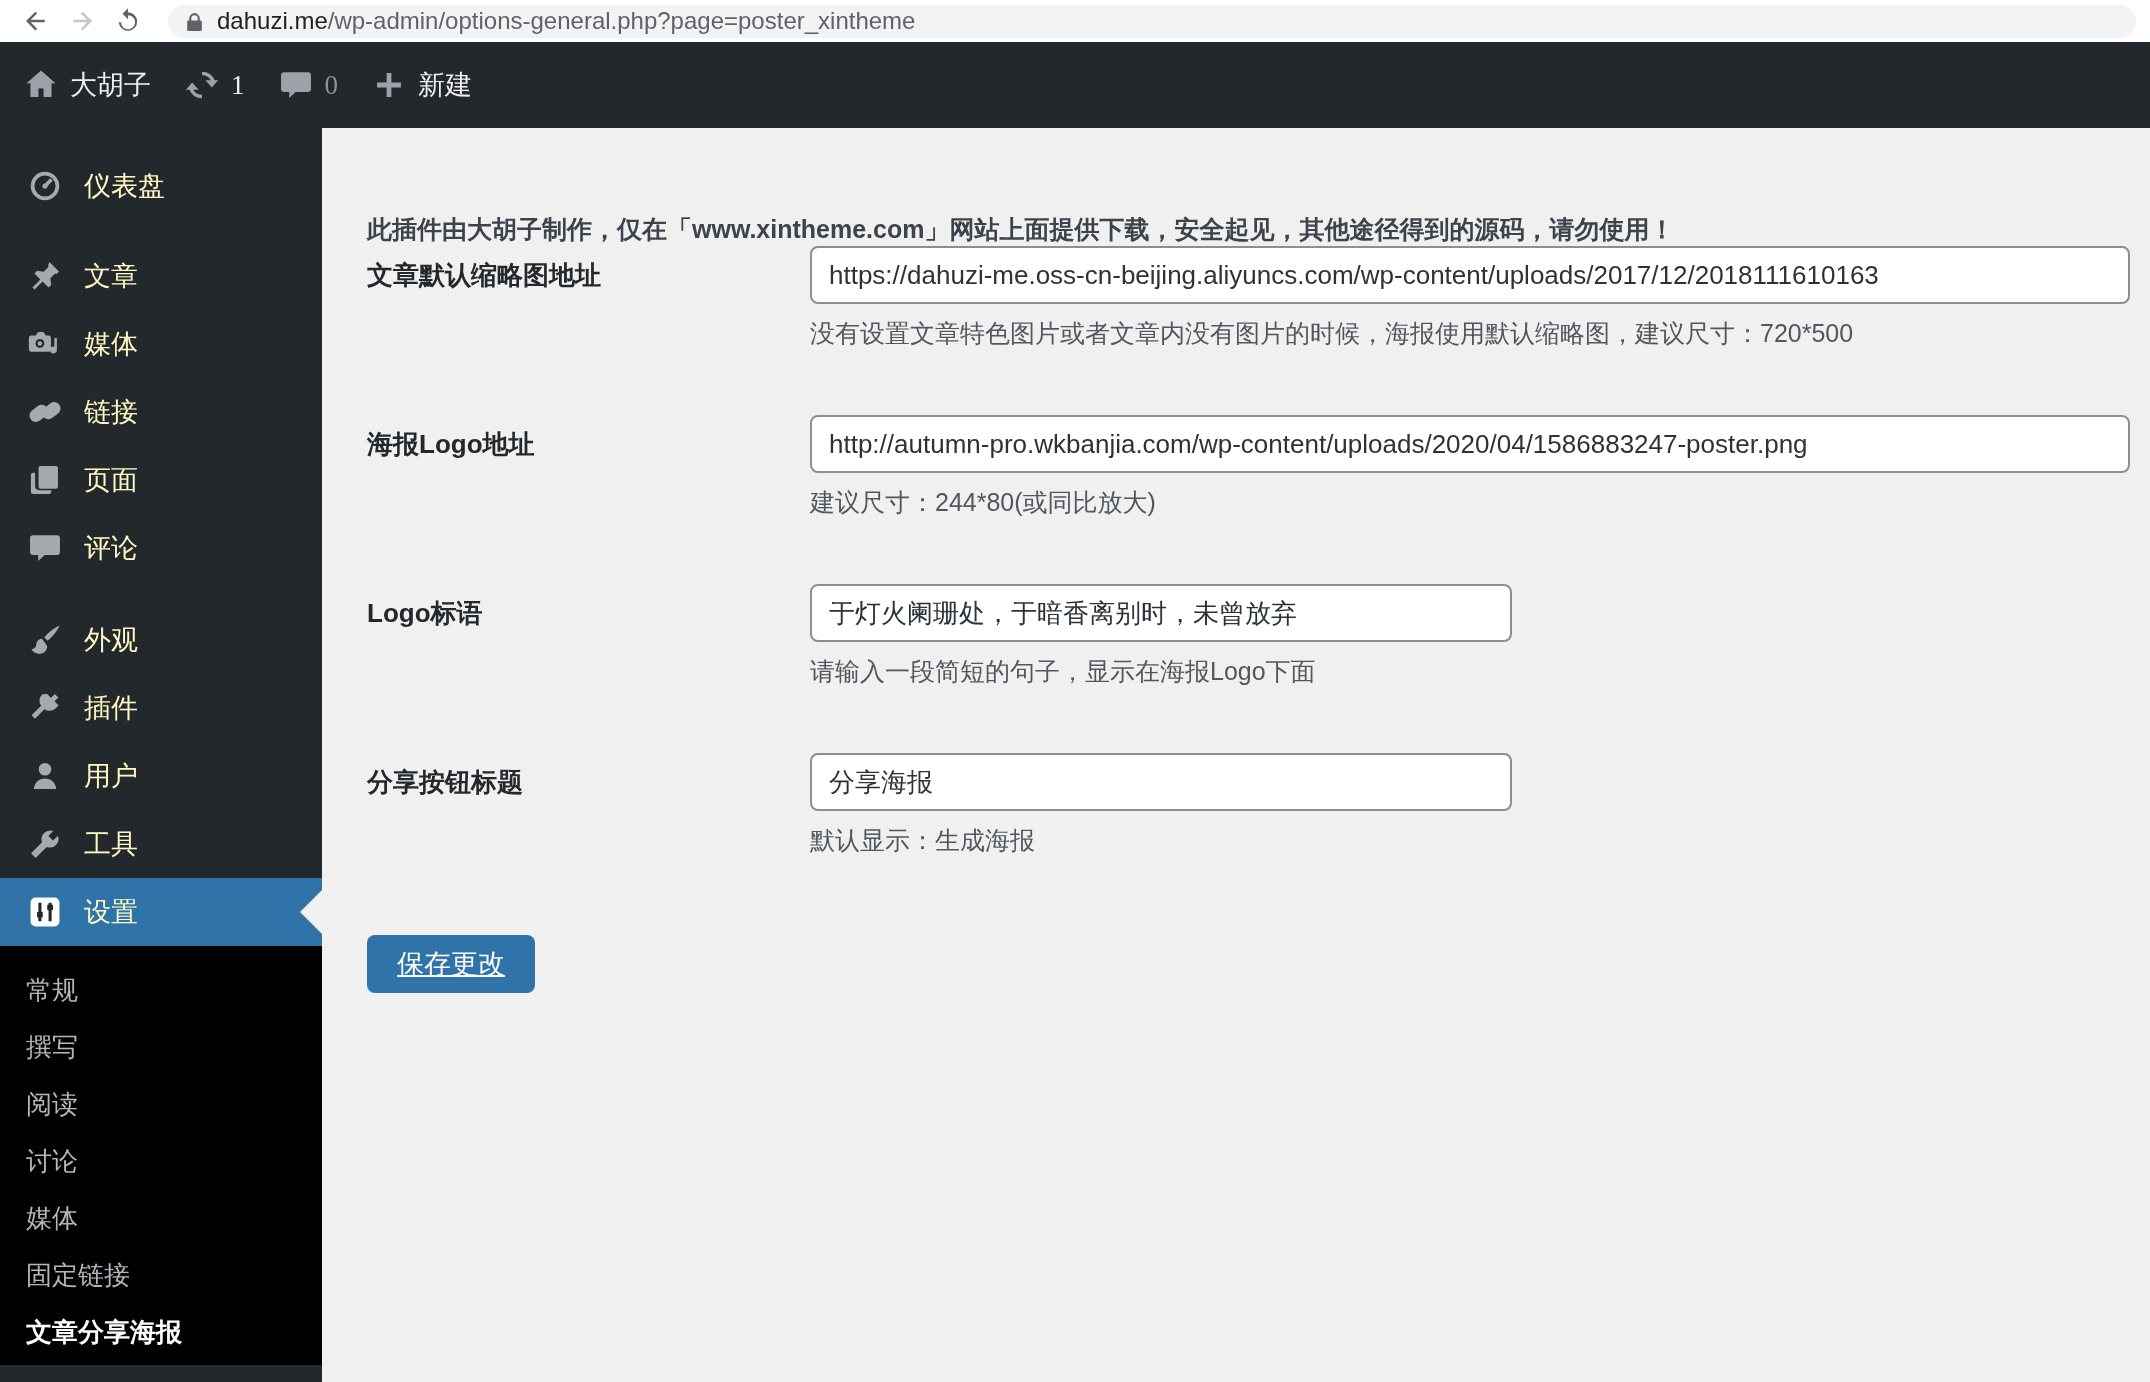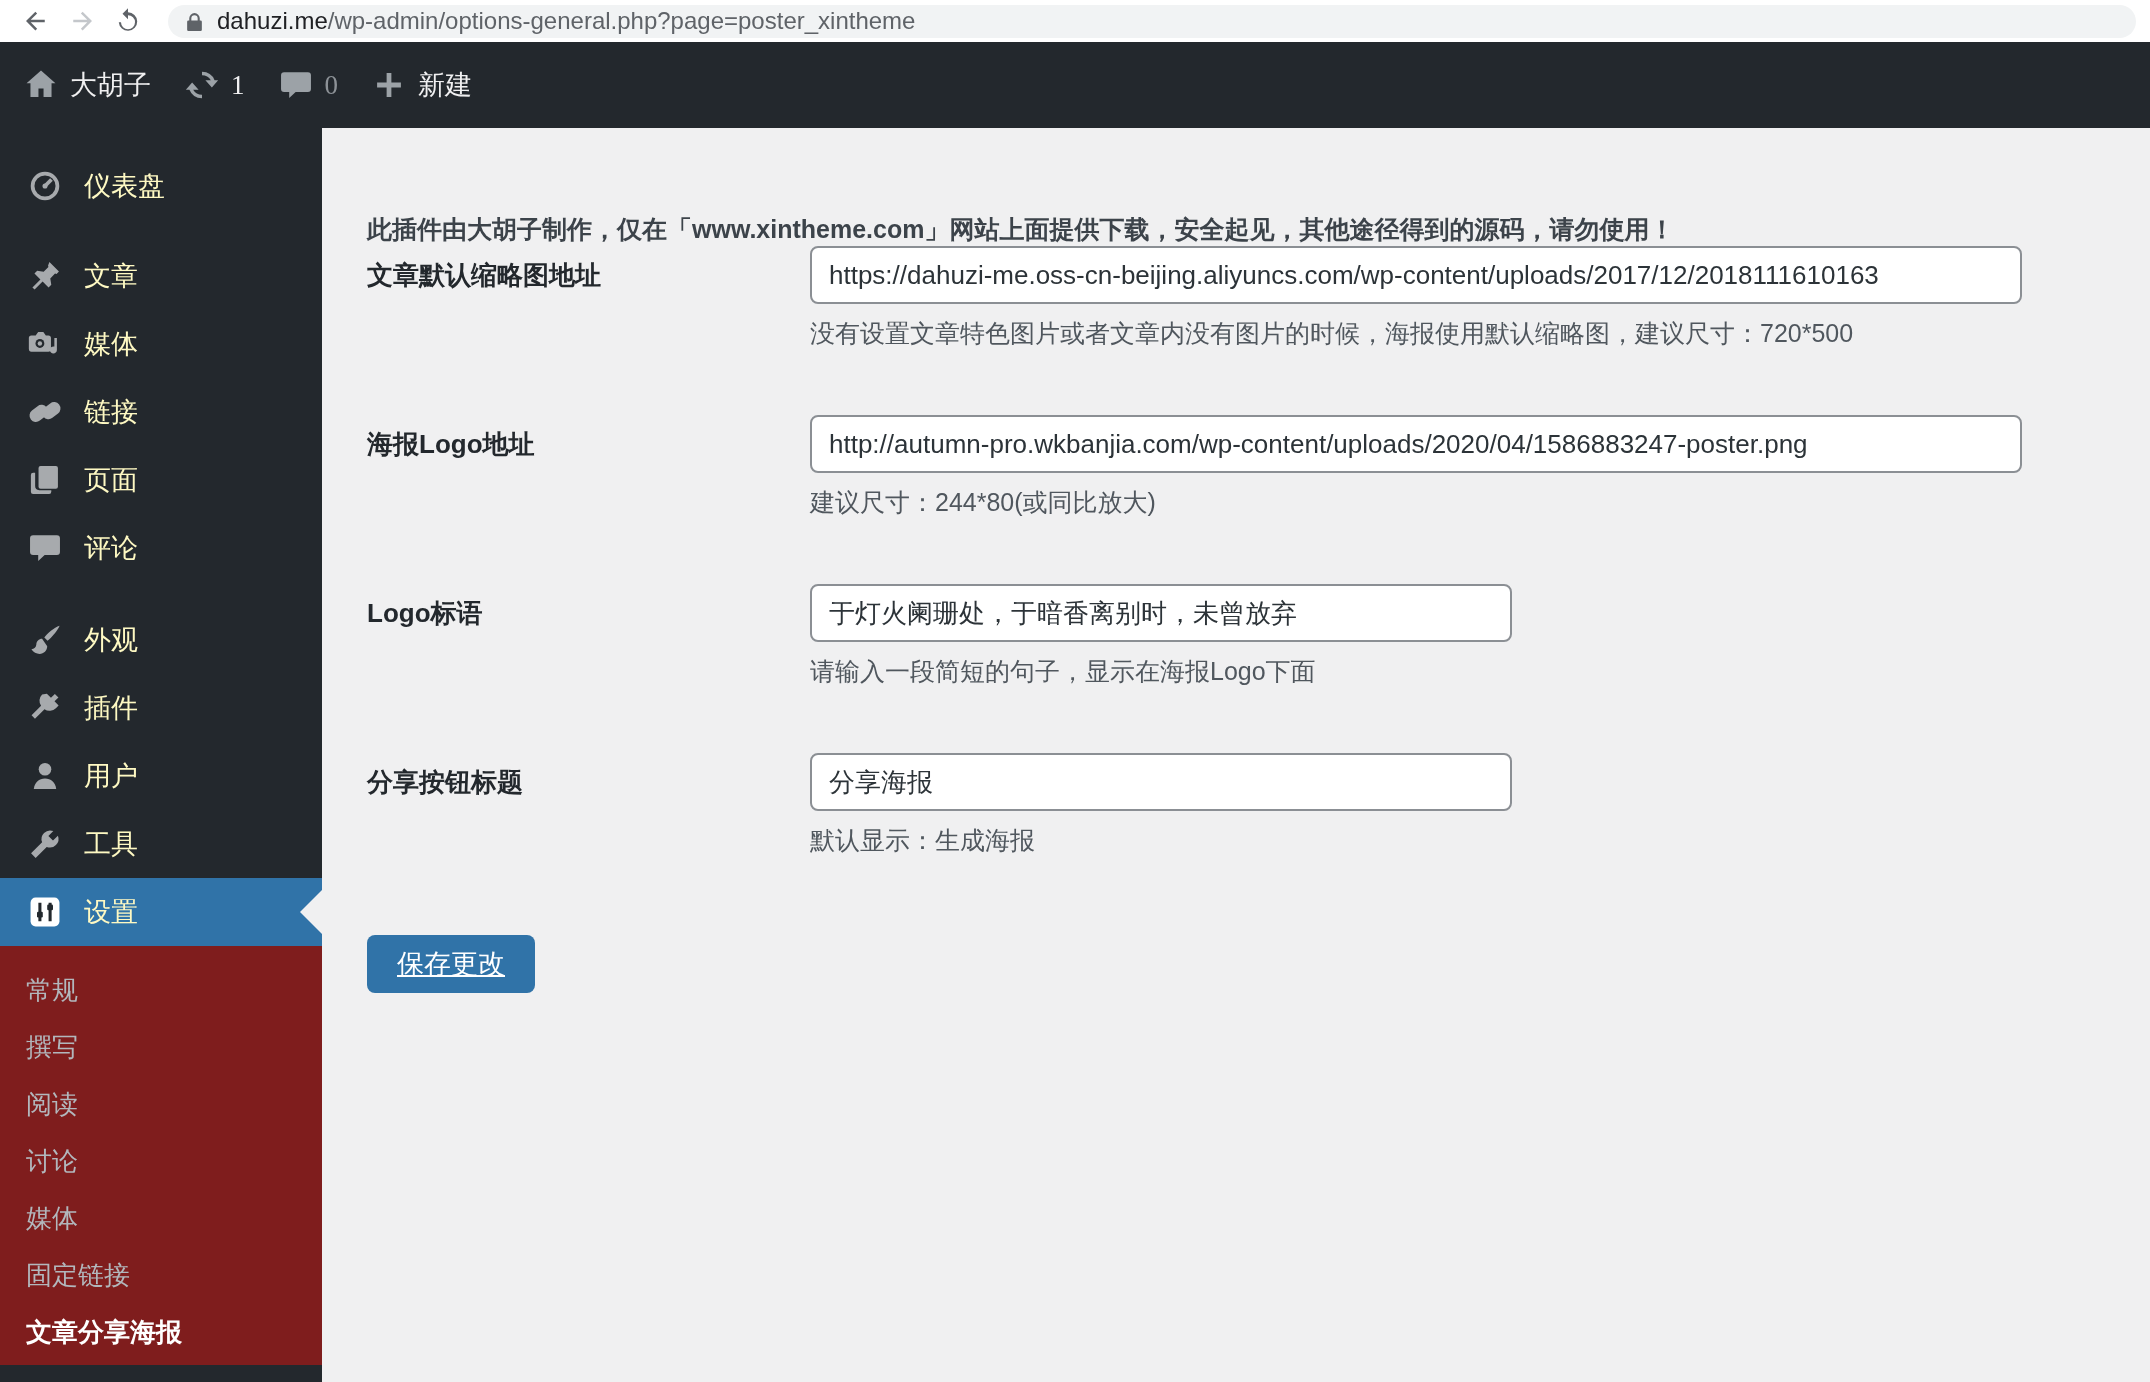--- a/index.html
+++ b/index.html
@@ -39,38 +39,38 @@
   .menu-item { height:68px; display:flex; align-items:center; padding-left:26px;
     color:#fef9c3; font-size:27px; cursor:pointer; }
   .menu-item .mi-ico { width:38px; height:38px; margin-right:20px; flex:none;
     display:flex; align-items:center; justify-content:center; }
   .menu-item .mi-ico svg { width:34px; height:34px; fill:#a7aaad; }
   .menu-item.active { background:#3073a8; position:relative; }
   .menu-item.active .mi-ico svg { fill:#ffffff; }
   .menu-item.active::after { content:""; position:absolute; right:0; top:50%;
     margin-top:-22px; border-top:22px solid transparent; border-bottom:22px solid transparent;
     border-right:22px solid #f0f0f1; }
-  #submenu { background:#7f1d1d; padding:16px 0 4px 0; }
+  #submenu { background:#000000; padding:16px 0 4px 0; }
   .submenu-item { height:57px; display:flex; align-items:center; padding-left:26px;
     color:#b2b7bc; font-size:26px; cursor:pointer; }
   .submenu-item.current { color:#ffffff; font-weight:bold; }
 
   
   #content { position:absolute; top:128px; left:322px; right:0; bottom:0;
     background:#f0f0f1; padding:40px 48px 0 45px; overflow:hidden; }
   #page-title { font-size:42px; font-weight:600; color:#1d2327; line-height:50px; }
   #notice { margin-top:44px; font-size:25px; font-weight:700; color:#3c434a; line-height:34px; }
   #settings-form { }
   .form-row { display:flex; margin-bottom:65px; }
   .row-label { width:443px; flex:none; font-size:26px; font-weight:700;
     color:#23282d; line-height:58px; }
   .row-control input { display:block; height:58px; background:#ffffff;
     border:2px solid #8b8f94; border-radius:8px; padding:0 17px;
     font-size:26px; color:#2c3338; font-family:"Liberation Sans","DejaVu Sans",sans-serif; }
-  .input-long { width:1212px; }
+  .input-long { width:1320px; }
   .input-short { width:702px; }
   .row-hint { margin-top:12px; font-size:25px; color:#50575e; line-height:34px; }
   #save-button { margin-top:13px; height:58px; padding:0 30px; background:#3073a8;
     border:none; border-radius:8px; color:#ffffff; font-size:27px; cursor:pointer;
     font-family:"Liberation Sans","DejaVu Sans",sans-serif;text-decoration:underline; }
 </style>
 </head>
 <body>
 
 <div id="browser-bar">

